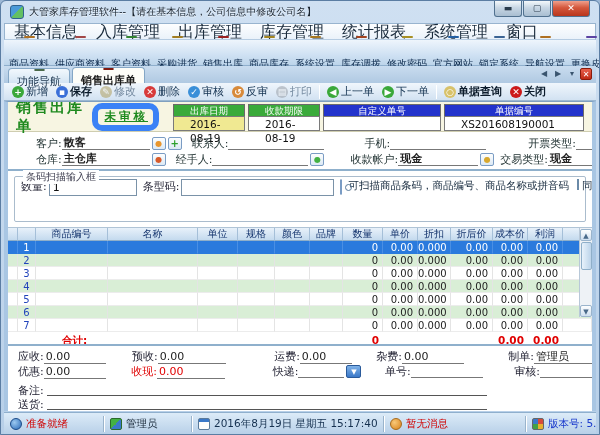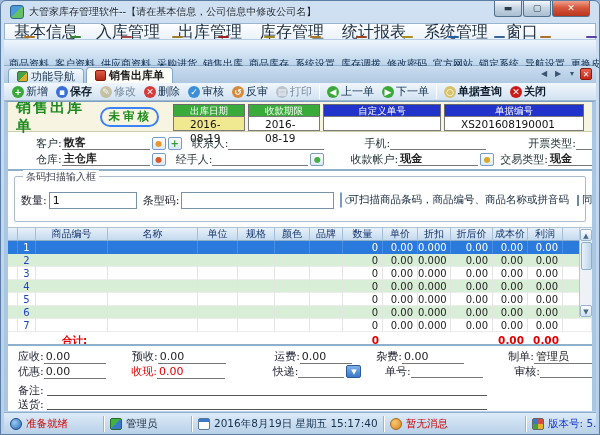--- a/index.html
+++ b/index.html
@@ -19,21 +19,21 @@
   .menu-item { padding:1px 9px; height:15px; line-height:14px; }
 
   
   .toolbar { height:26px; background:linear-gradient(180deg,#eef5fc,#cfe1f3 60%,#bcd4ea); border-bottom:1px solid #8fafcd; display:flex; align-items:center; padding:1px 2px; }
   .tbtn { display:flex; flex-direction:column; align-items:center; justify-content:center; padding:0 3px; height:24px; border-radius:2px;gap:20px; }
   .ticon { width:11px; height:11px; border-radius:2px; border:1px solid rgba(0,0,0,.25); }
   .tlabel { font-size:10px; color:#0d2a4d; white-space:nowrap; margin-top:0px; line-height:11px; }
 
   
   .tabbar { height:17px; background:linear-gradient(180deg,#c9dcef,#b0c9e2); display:flex; align-items:flex-end; padding:0 4px; position:relative; }
-  .tab { display:flex; align-items:center; gap:3px; height:15px; padding:0 8px; font-size:11px; color:#213a52; background:linear-gradient(180deg,#f2f8fd,#d3e4f3); border:1px solid #85a7c6; border-bottom:none; border-radius:4px 4px 0 0; margin-right:2px; }
+  .tab { display:flex; align-items:center; gap:3px; height:15px; padding:0 8px; font-size:11px; color:#213a52; background:linear-gradient(180deg,#f2f8fd,#d3e4f3); border:1px solid #85a7c6; border-bottom:none; border-radius:4px 4px 0 0; margin-right:2px;flex-direction:column; }
   .tab.active { background:#fdfdf8; font-weight:bold; color:#1a1a1a; height:16px; }
   .tabicon { width:11px; height:11px; border-radius:2px; }
   .nav-tab-ic { background:linear-gradient(135deg,#48a048 50%,#d8b02e 50%); border:1px solid #4a6a4a; }
   .sale-tab-ic { background:linear-gradient(180deg,#e05a48,#b02a18); border:1px solid #801a10; }
   .tabctrls { position:absolute; right:4px; top:2px; display:flex; align-items:center; gap:2px; }
   .tcbtn { font-size:8px; color:#3a556f; width:12px; height:12px; line-height:12px; text-align:center; }
   .tcbtn.closered { background:linear-gradient(180deg,#e8604c,#c02a14); color:#fff; border-radius:2px; border:1px solid #8a1a0a; font-size:8px; }
 
   
   .formbar { height:18px; background:linear-gradient(180deg,#f0f6fc,#d2e2f2); border-bottom:1px solid #9cb8d2; display:flex; align-items:center; padding:0 4px; font-size:11px; }
@@ -42,36 +42,36 @@
   .fbtn.disabled { opacity:.55; }
   .fic { width:12px; height:12px; border-radius:6px; color:#fff; font-size:9px; line-height:12px; text-align:center; font-weight:bold; }
   .fsep { width:1px; height:14px; background:#a8c0d6; border-right:1px solid #fff; margin:0 3px; }
 
   
   .client { flex:1; border-left:4px solid #a9c6e3; border-right:4px solid #a9c6e3; background:#fff; display:flex; flex-direction:column; overflow:hidden; border-top:1px solid #7f9fbf; }
 
   
   .formheader { height:30px; background:#f7f5e2; border-bottom:1px solid #cfcdb0; display:flex; align-items:center; padding:0 8px; }
   .formtitle { font-size:15px; font-weight:bold; color:#1f8a1f; letter-spacing:2px; width:118px; }
-  .stamp { border:2px solid #3b82f6; border-radius:10px; color:#1f8a1f; font-weight:bold; font-size:11.5px; letter-spacing:3px; padding:0px 5px 1px 7px; margin-right:14px; white-space:nowrap; }
+  .stamp { border:6px solid #3b82f6; border-radius:10px; color:#1f8a1f; font-weight:bold; font-size:11.5px; letter-spacing:3px; padding:0px 5px 1px 7px; margin-right:14px; white-space:nowrap;text-decoration:underline; }
   .hfields { display:flex; gap:3px; align-items:flex-start; margin-top:1px; }
   .hfield { display:flex; flex-direction:column; }
   .hlabel { height:12px; font-size:9.5px; color:#fff; text-align:center; line-height:12px; border:1px solid #6a6a6a; border-bottom:none; white-space:nowrap; }
   .hvalue { height:15px; font-size:10.5px; color:#111; background:#fff; border:1px solid #7a7a7a; padding:0 16px; line-height:14px; }
 
   
   .custsec { padding:3px 0 2px 0; border-bottom:2px solid #8fb0cc; }
   .crow { display:flex; align-items:center; height:16px; padding-left:28px; font-size:11px; color:#222; }
   .cfield { display:flex; align-items:center; margin-right:0; }
   .clabel { white-space:nowrap; color:#233; }
   .cval { border-bottom:1px solid #777; font-weight:bold; color:#222; padding:0 2px; height:14px; line-height:14px; font-size:11px; }
   .cicon { width:14px; height:13px; border:1px solid #7a9cc4; border-radius:2px; margin-left:2px; background:linear-gradient(180deg,#fdfefe,#dce9f5); text-align:center; line-height:12px; font-size:8px; }
 
   
-  .barcodebox { position:relative; border:1px solid #aabccd; border-radius:2px; margin:5px 6px 3px 6px; height:46px; display:flex; align-items:center; padding:2px 4px 0 6px; }
+  .barcodebox { position:relative; border:1px solid #aabccd; border-radius:2px; margin:5px 6px 3px 6px; height:46px; display:flex; padding:2px 4px 0 6px; }
   .grouptitle { position:absolute; top:-7px; left:8px; background:#fff; padding:0 3px; font-size:10px; color:#445; }
   .bclabel { font-size:11px; color:#223; white-space:nowrap; }
   .bcinput { height:17px; border:1px solid #7a92a8; background:#fff; font-size:11px; padding:0 3px; margin:0 6px 0 2px; color:#111; font-family:inherit; }
   .qtyinput { width:88px; }
   .codeinput { width:195px; }
   .searchbtn { width:16px; height:16px; border-radius:8px; border:1px solid #7a9cc4; background:radial-gradient(circle at 40% 40%, #f8dce8 40%, #c8d8ec); margin-right:6px; position:relative; }
   .searchbtn::after { content:""; position:absolute; left:4px; top:4px; width:5px; height:5px; border:1.5px solid #5a7a9a; border-radius:50%; }
   .hint { font-size:10.5px; color:#15293d; white-space:nowrap; margin-right:8px; }
   .checkbox { width:11px; height:11px; border:1px solid #6a8aa8; background:#fff; margin-right:3px; }
   .cbl { font-size:10.5px; color:#15293d; white-space:nowrap; }
@@ -151,26 +151,26 @@
       <div class="menu-item">系统管理</div>
       <div class="menu-item">窗口</div>
     </div>
 
   <div class="toolbar">
       <div class="tbtn">
         <span class="ticon" style="background: linear-gradient(135deg, rgb(232, 150, 46), rgba(255, 255, 255, 0.35) 120%), rgb(232, 150, 46);"></span>
         <span class="tlabel">商品资料</span>
       </div>
       <div class="tbtn">
+        <span class="ticon" style="background: linear-gradient(135deg, rgb(216, 96, 96), rgba(255, 255, 255, 0.35) 120%), rgb(216, 96, 96);"></span>
+        <span class="tlabel">供应商资料</span>
+      </div>
+      <div class="tbtn">
         <span class="ticon" style="background: linear-gradient(135deg, rgb(67, 177, 67), rgba(255, 255, 255, 0.35) 120%), rgb(67, 177, 67);"></span>
         <span class="tlabel">客户资料</span>
-      </div>
-      <div class="tbtn">
-        <span class="ticon" style="background: linear-gradient(135deg, rgb(216, 96, 96), rgba(255, 255, 255, 0.35) 120%), rgb(216, 96, 96);"></span>
-        <span class="tlabel">供应商资料</span>
       </div>
       <div class="tbtn">
         <span class="ticon" style="background: linear-gradient(135deg, rgb(216, 168, 46), rgba(255, 255, 255, 0.35) 120%), rgb(216, 168, 46);"></span>
         <span class="tlabel">采购进货</span>
       </div>
       <div class="tbtn">
         <span class="ticon" style="background: linear-gradient(135deg, rgb(204, 42, 42), rgba(255, 255, 255, 0.35) 120%), rgb(204, 42, 42);"></span>
         <span class="tlabel">销售出库</span>
       </div>
       <div class="tbtn">

